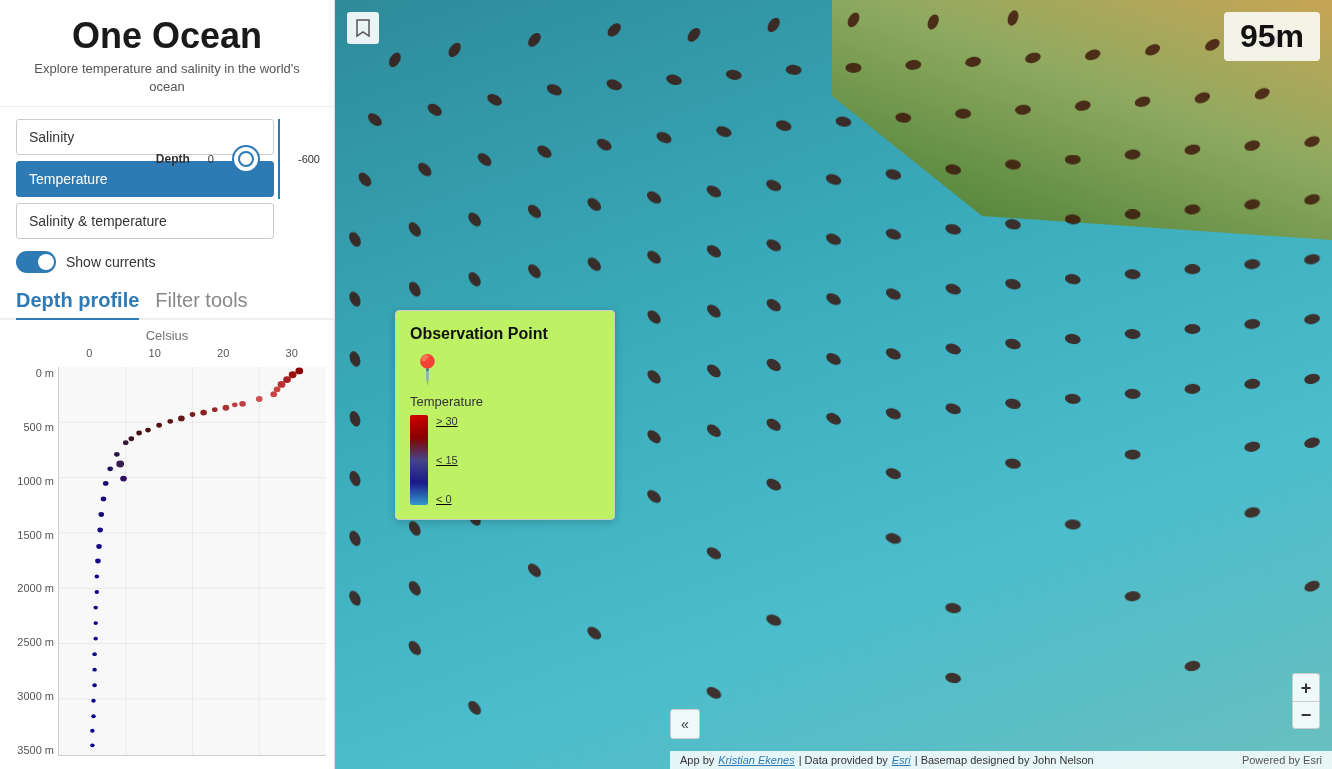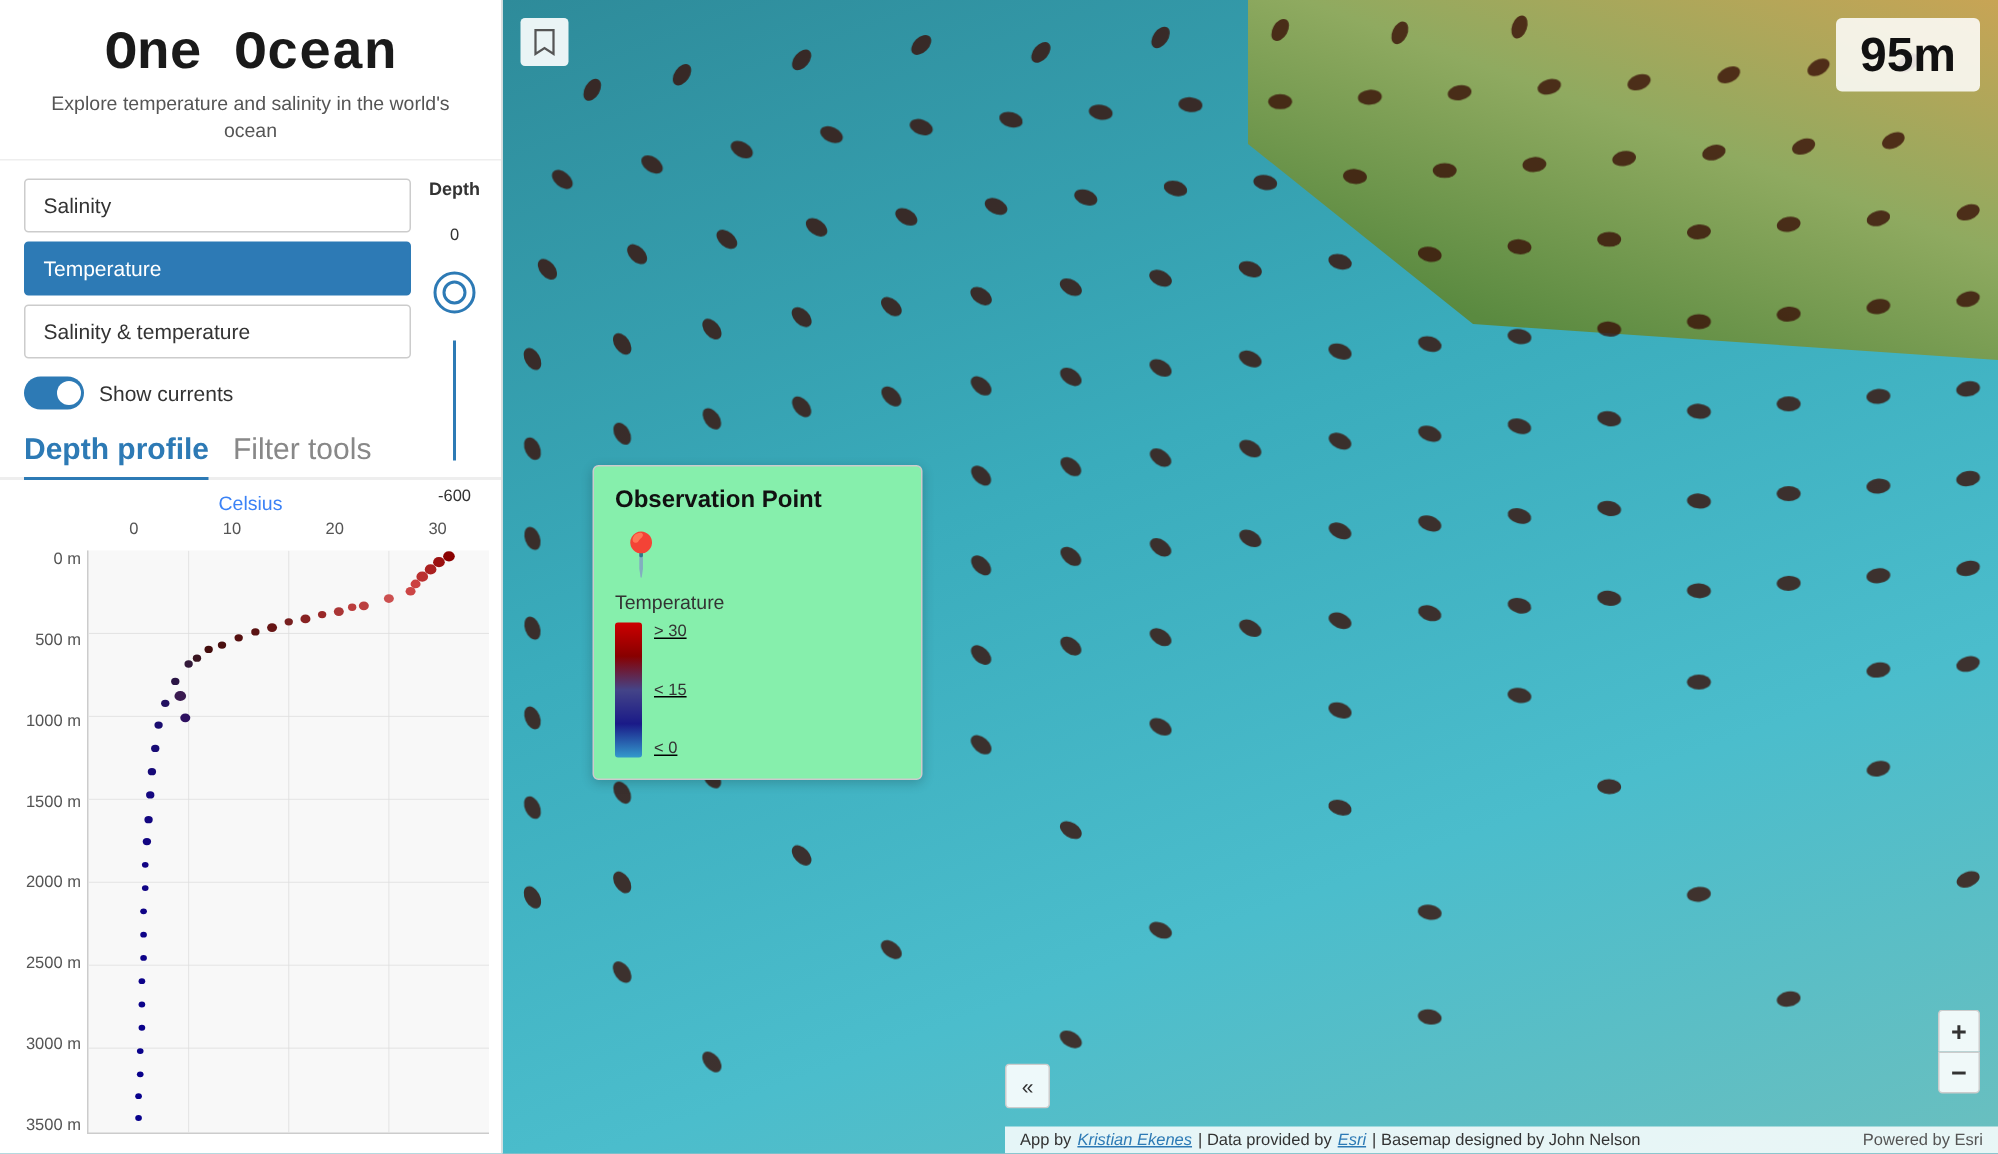--- a/index.html
+++ b/index.html
@@ -28,21 +28,20 @@
       text-align: center;
       padding: 16px 20px 10px;
       border-bottom: 1px solid #eee;
     }
 
     .app-title {
       font-size: 36px;
       font-weight: 700;
       color: #1a1a1a;
       line-height: 1.1;
-      font-family: Liberation Mono, monospace;
     }
 
     .app-subtitle {
       font-size: 13px;
       color: #555;
       margin-top: 4px;
       line-height: 1.4;
     }
 
     .layer-btn {
@@ -162,21 +161,21 @@
     .chart-area {
       flex: 1;
       padding: 8px 8px 8px 8px;
       position: relative;
       overflow: hidden;
     }
 
     .chart-unit-label {
       text-align: center;
       font-size: 13px;
-      color: #3b82f6;
+      color: #737373;
       margin-bottom: 4px;
     }
 
     .chart-inner {
       position: relative;
       width: 100%;
       height: calc(100% - 24px);
     }
 
     
@@ -288,21 +287,21 @@
       border-radius: 4px;
       z-index: 5;
     }
 
     
     .obs-popup {
       position: absolute;
       left: 60px;
       top: 310px;
       width: 220px;
-      background: #86efac;
+      background: #bef264;
       border: 1px solid #ccc;
       border-radius: 4px;
       padding: 14px;
       z-index: 10;
       box-shadow: 0 2px 8px rgba(0,0,0,0.2);
     }
 
     .obs-popup-title {
       font-size: 16px;
       font-weight: 700;
@@ -437,21 +436,21 @@
     <div class="app-header">
       <div class="app-title">One Ocean</div>
       <div class="app-subtitle">Explore temperature and salinity in the world's ocean</div>
     </div>
 
     <div style="position:relative; padding: 12px 60px 0 16px;">
       <button class="layer-btn">Salinity</button>
       <button class="layer-btn active">Temperature</button>
       <button class="layer-btn">Salinity &amp; temperature</button>
 
-      <div style="position:absolute; right:14px; top:12px; display:flex; flex-direction:column; align-items:center; gap:18px;">
+      <div style="position:absolute; right:14px; top:12px; display:flex; flex-direction:row; align-items:center; gap:18px;">
         <span style="font-size:12px;font-weight:600;color:#333;">Depth</span>
         <span style="font-size:11px;color:#333;">0</span>
         <div class="depth-slider-icon"></div>
         <div class="depth-track"></div>
         <span style="font-size:11px;color:#333;">-600</span>
       </div>
     </div>
 
     <div class="show-currents-row">
       <label class="toggle-switch">

